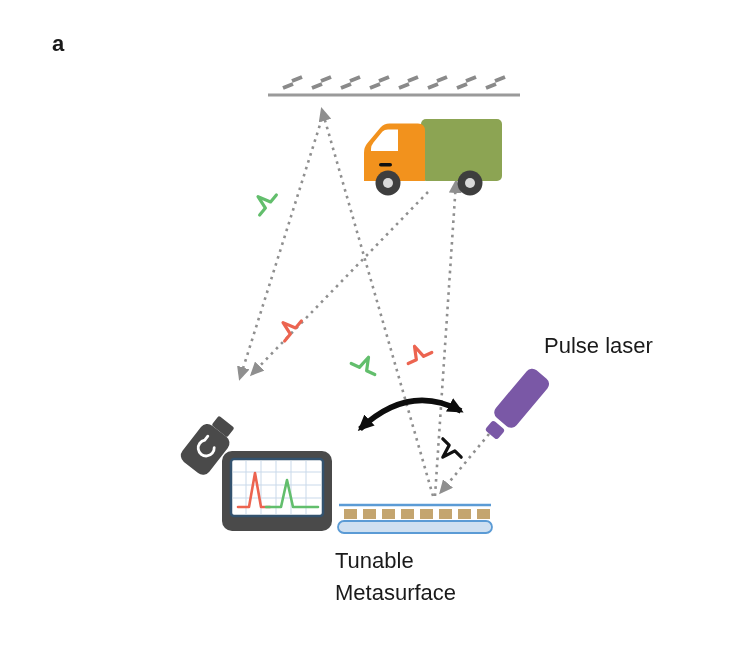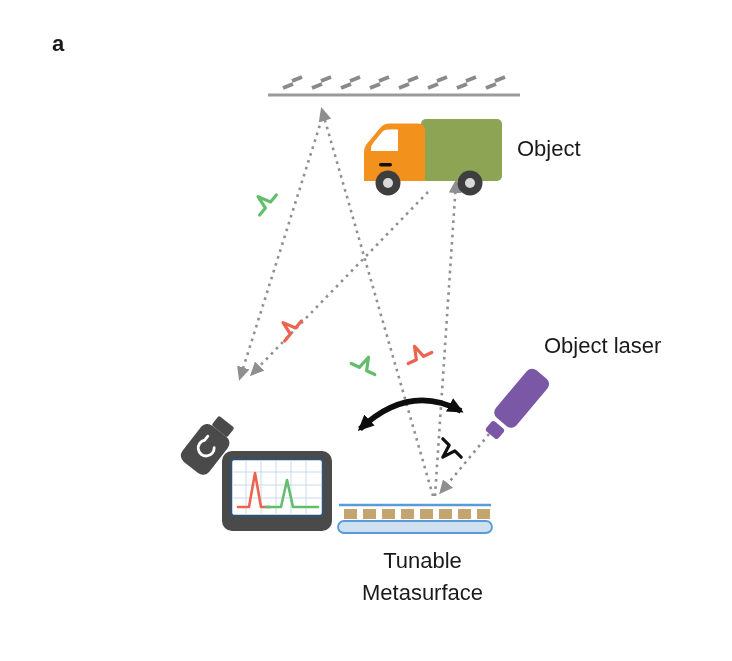--- a/index.html
+++ b/index.html
@@ -1,21 +1,21 @@
 <!DOCTYPE html>
 <html><head>
 <meta charset="utf-8">
 <style>
   html,body{margin:0;padding:0;background:#fff;}
   .figure{position:relative;width:732px;height:661px;background:#fff;overflow:hidden;
           font-family:"Liberation Sans","DejaVu Sans",sans-serif;color:#1a1a1a;}
   .figure svg{position:absolute;left:0;top:0;}
   .lbl{position:absolute;font-size:22px;line-height:32px;white-space:pre-line;}
   .panel{font-weight:700;}
-  .center{text-align:center;}
+  .center{}
 </style>
 </head>
 <body>
 
 <div class="figure">
 
   <svg width="732" height="661" viewBox="0 0 732 661">
     <defs>
       <marker id="arrGray" orient="auto" markerUnits="userSpaceOnUse" markerWidth="15" markerHeight="13" refX="11" refY="6.5">
         <path d="M0,0 L14,6.5 L0,13 Z" fill="#8F8F8F"></path>
@@ -97,18 +97,17 @@
         <rect x="420" y="509" width="13" height="10"></rect>
         <rect x="439" y="509" width="13" height="10"></rect>
         <rect x="458" y="509" width="13" height="10"></rect>
         <rect x="477" y="509" width="13" height="10"></rect>
       </g>
       <rect x="338" y="521" width="154" height="12" rx="6" fill="#CFE0F1" stroke="#5B9BD5" stroke-width="1.8"></rect>
     </g>
   </svg>
 
   <div class="lbl panel" style="left:52px;top:28px;">a</div>
-  <div class="lbl" style="left:517px;top:133px;">Object</div>
-  <div class="lbl" style="left:544px;top:330px;">Object laser</div>
+  <div class="lbl" style="left:544px;top:330px;">Pulse laser</div>
   <div class="lbl center" style="left:335px;top:545px;width:175px;">Tunable
 Metasurface</div>
 
 </div>
 
 </body></html>

